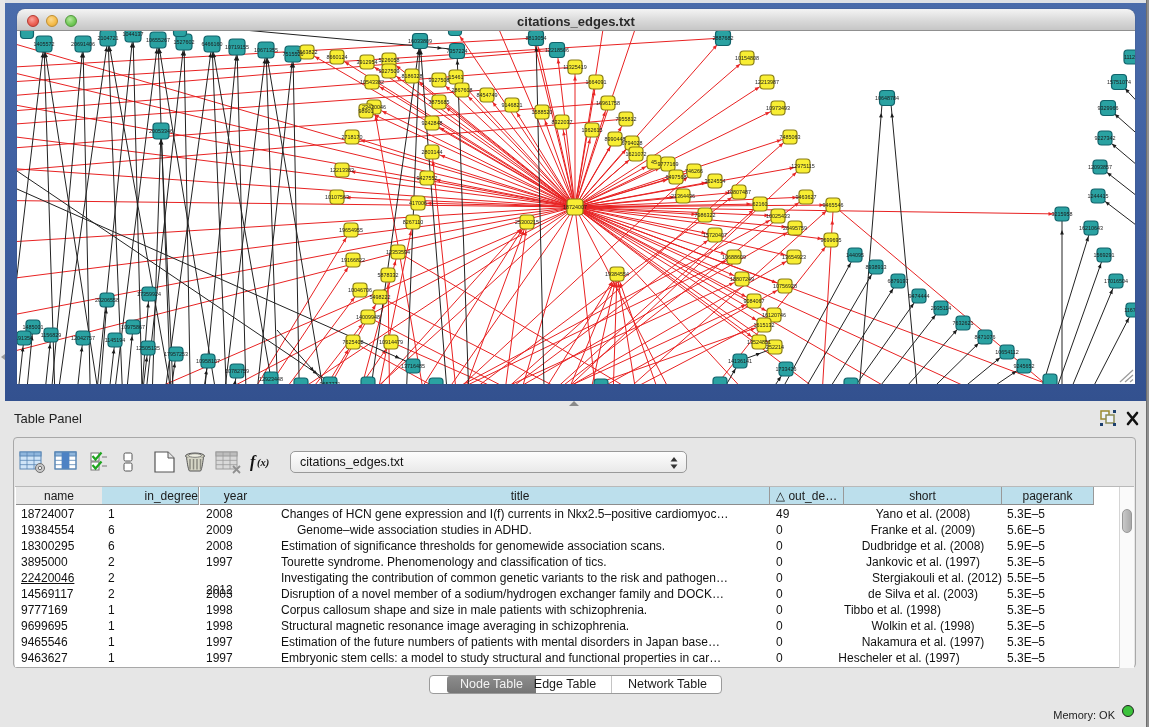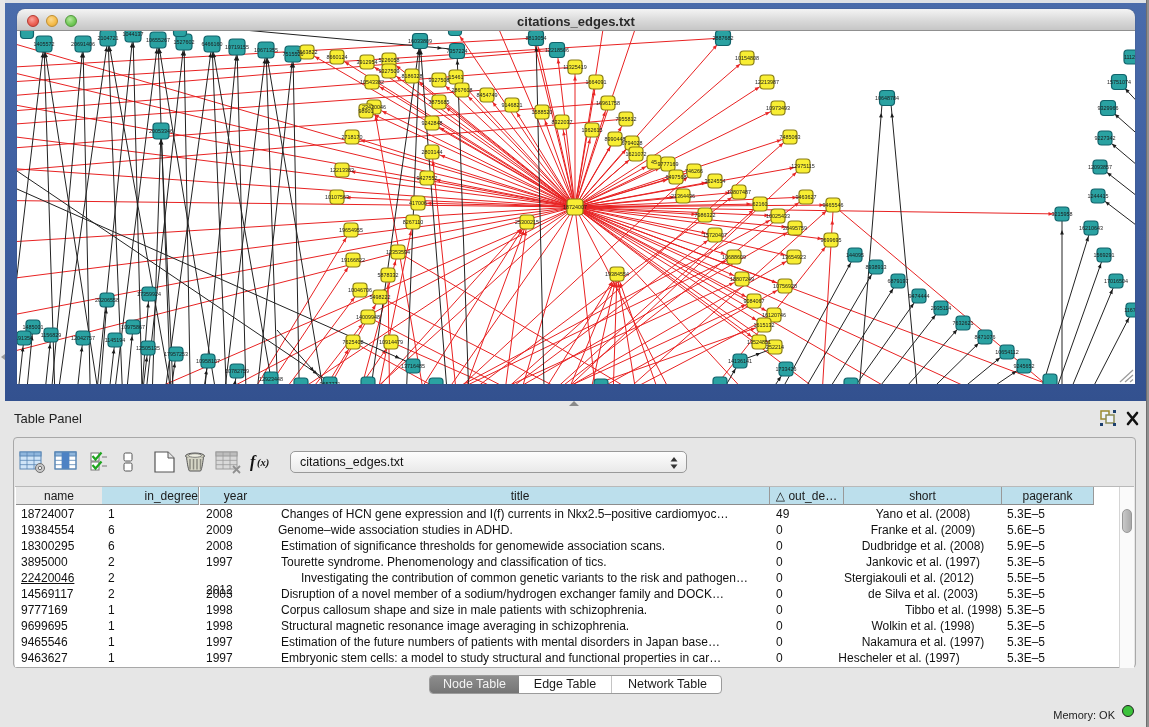--- a/index.html
+++ b/index.html
@@ -22,21 +22,21 @@
 #box { position:absolute; left:13px; top:36px; width:1123px; height:231px; border:1px solid #a8a8a8; border-radius:4px; background:#e6e6e6; }
 #table { position:absolute; left:1px; top:48px; width:1119px; height:181px; background:#fff; border-top:1px solid #b9b9b9; }
 .hd { position:absolute; top:0; height:18px; background:#bcdfec; border-right:1px solid #999; border-bottom:1px solid #8c8c8c; font-size:12px; color:#1a1a1a; text-align:center; line-height:18px; }
 .row { position:absolute; height:16px; font-size:12px; color:#111; white-space:nowrap; }
 .c { position:absolute; top:1px; }
 #vsb { position:absolute; right:0px; top:0px; width:15px; height:181px; background:#fafafa; border-left:1px solid #d5d5d5; }
 #thumb { position:absolute; left:2px; top:22px; width:10px; height:24px; border-radius:5px; background:linear-gradient(90deg,#c9c9c9,#a9a9a9); border:1px solid #979797; }
 
 #tabs { position:absolute; left:429px; top:274px; width:293px; height:19px; border:1px solid #9b9b9b; border-radius:4px; background:#fff; font-size:12.5px; }
 .tab { position:absolute; top:0; height:17px; line-height:17px; text-align:center; color:#1a1a1a; }
-#tab1 { left:0; width:89px; background:linear-gradient(#8d8d8d,#757575); color:#f4f4f4; border-radius:3px 0 0 3px; }
+#tab1 { left:17px; width:89px; background:linear-gradient(#8d8d8d,#757575); color:#f4f4f4; border-radius:3px 0 0 3px; }
 #tab2 { left:89px; width:92px; }
 #tab3 { left:181px; width:112px; border-left:1px solid #c4c4c4; }
 #mem { position:absolute; right:34px; top:308px; font-size:11px; color:#222; }
 #memdot { position:absolute; right:15px; top:304px; width:12px; height:12px; border-radius:50%; background:#3cc23c; border:1.5px solid #222; }
 #rightstrip { position:absolute; right:0; top:0; width:3px; height:727px; background:#8f8f8f; border-left:1px solid #6e6e6e; }
 
 .ic { position:absolute; top:49px; }
 #combo { position:absolute; left:276px; top:13px; width:397px; height:22px; border:1px solid #999; border-radius:5px; background:linear-gradient(#fdfdfd,#e9e9e9); font-size:12.5px; color:#111; line-height:21px; padding-left:9px; }
 #combo .arrows { position:absolute; right:7px; top:0; height:22px; }
 </style>
@@ -810,21 +810,21 @@
 <span class="c" style="left:191px;">2008</span>
 <span class="c" style="left:266px;">Changes of HCN gene expression and I(f) currents in Nkx2.5–positive cardiomyoc…</span>
 <span class="c" style="left:761px;">49</span>
 <span class="c" style="left:829px;width:158px;text-align:center;">Yano et al. (2008)</span>
 <span class="c" style="left:992px;">5.3E–5</span>
 </div>
 <div class="row" style="top:35px;">
 <span class="c" style="left:6px;">19384554</span>
 <span class="c" style="left:93px;">6</span>
 <span class="c" style="left:191px;">2009</span>
-<span class="c" style="left:263px;">Genome–wide association studies in ADHD.</span>
+<span class="c" style="left:282px;">Genome–wide association studies in ADHD.</span>
 <span class="c" style="left:761px;">0</span>
 <span class="c" style="left:829px;width:158px;text-align:center;">Franke et al. (2009)</span>
 <span class="c" style="left:992px;">5.6E–5</span>
 </div>
 <div class="row" style="top:51px;">
 <span class="c" style="left:6px;">18300295</span>
 <span class="c" style="left:93px;">6</span>
 <span class="c" style="left:191px;">2008</span>
 <span class="c" style="left:266px;">Estimation of significance thresholds for genomewide association scans.</span>
 <span class="c" style="left:761px;">0</span>
@@ -837,41 +837,41 @@
 <span class="c" style="left:191px;">1997</span>
 <span class="c" style="left:266px;">Tourette syndrome. Phenomenology and classification of tics.</span>
 <span class="c" style="left:761px;">0</span>
 <span class="c" style="left:829px;width:158px;text-align:center;">Jankovic et al. (1997)</span>
 <span class="c" style="left:992px;">5.3E–5</span>
 </div>
 <div class="row" style="top:83px;">
 <span class="c" style="left:6px;text-decoration:underline;">22420046</span>
 <span class="c" style="left:93px;">2</span>
 <span class="c" style="left:191px;margin-top:12px;">2012</span>
-<span class="c" style="left:266px;margin-left:20px;">Investigating the contribution of common genetic variants to the risk and pathogen…</span>
+<span class="c" style="left:266px;">Investigating the contribution of common genetic variants to the risk and pathogen…</span>
 <span class="c" style="left:761px;">0</span>
-<span class="c" style="left:829px;width:158px;text-align:left;">Stergiakouli et al. (2012)</span>
+<span class="c" style="left:829px;width:158px;text-align:right;">Stergiakouli et al. (2012)</span>
 <span class="c" style="left:992px;">5.5E–5</span>
 </div>
 <div class="row" style="top:99px;">
 <span class="c" style="left:6px;">14569117</span>
 <span class="c" style="left:93px;">2</span>
 <span class="c" style="left:191px;">2003</span>
 <span class="c" style="left:266px;">Disruption of a novel member of a sodium/hydrogen exchanger family and DOCK…</span>
 <span class="c" style="left:761px;">0</span>
 <span class="c" style="left:829px;width:158px;text-align:center;">de Silva et al. (2003)</span>
 <span class="c" style="left:992px;">5.3E–5</span>
 </div>
 <div class="row" style="top:115px;">
 <span class="c" style="left:6px;">9777169</span>
 <span class="c" style="left:93px;">1</span>
 <span class="c" style="left:191px;">1998</span>
 <span class="c" style="left:266px;">Corpus callosum shape and size in male patients with schizophrenia.</span>
 <span class="c" style="left:761px;">0</span>
-<span class="c" style="left:829px;width:158px;text-align:right;">Tibbo et al. (1998)</span>
+<span class="c" style="left:829px;width:158px;text-align:left;">Tibbo et al. (1998)</span>
 <span class="c" style="left:992px;">5.3E–5</span>
 </div>
 <div class="row" style="top:131px;">
 <span class="c" style="left:6px;">9699695</span>
 <span class="c" style="left:93px;">1</span>
 <span class="c" style="left:191px;">1998</span>
 <span class="c" style="left:266px;">Structural magnetic resonance image averaging in schizophrenia.</span>
 <span class="c" style="left:761px;">0</span>
 <span class="c" style="left:829px;width:158px;text-align:center;">Wolkin et al. (1998)</span>
 <span class="c" style="left:992px;">5.3E–5</span>

